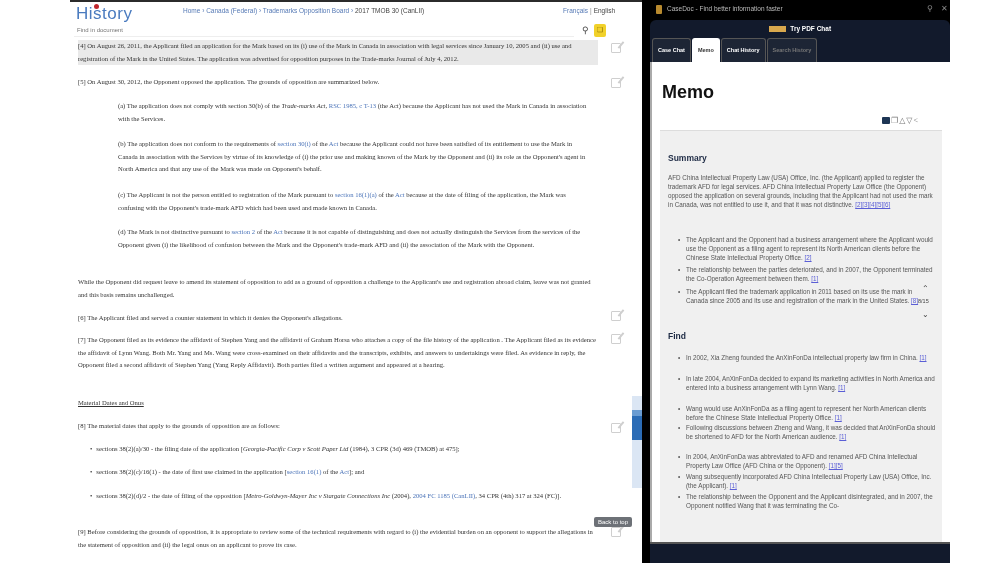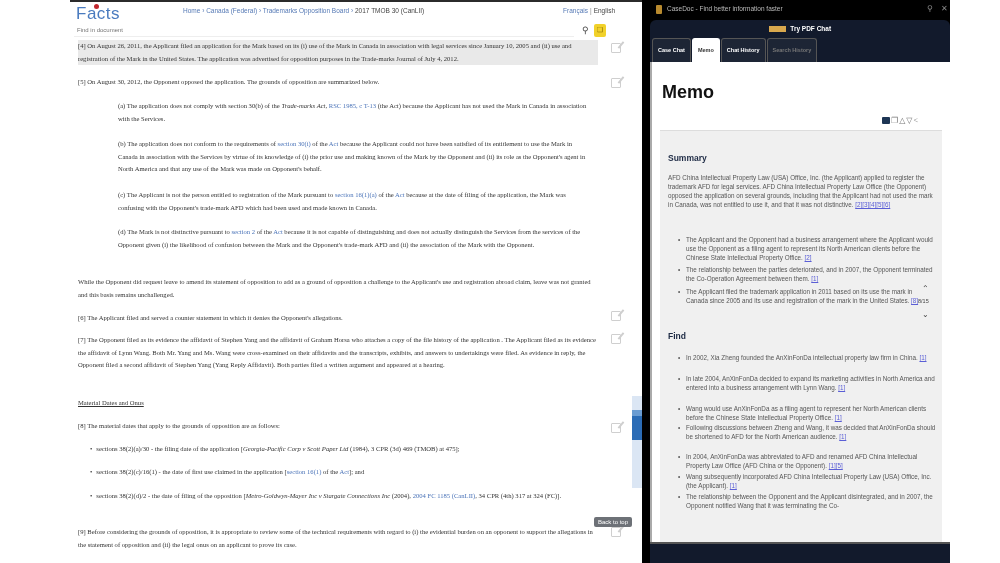--- a/index.html
+++ b/index.html
@@ -76,21 +76,21 @@
 
   #cd-footer-line { position: absolute; left: 0; top: 542px; width: 300px; height: 2px; background: #555; }
   #cd-footer { position: absolute; left: 0; top: 544px; width: 300px; height: 19px; background: #121a2c; }
 </style>
 </head>
 <body>
 
 <div id="doc-pane">
   <div id="topbar-dark"></div>
   <div id="canlii-header">
-    <div id="logo"><span class="dot"></span><span>Facts</span></div>
+    <div id="logo"><span class="dot"></span><span>History</span></div>
     <div id="breadcrumb">
       <span class="crumb">Home</span><span> › </span><span>Canada (Federal)</span><span> › </span><span>Trademarks Opposition Board</span><span> › </span><span class="current">2017 TMOB 30 (CanLII)</span>
     </div>
     <div id="lang">
       <span>Français</span><span class="sep">|</span><span class="active">English</span>
     </div>
   </div>
 
   <div id="find-bar">
     <input id="find-input" placeholder="Find in document" style="">

